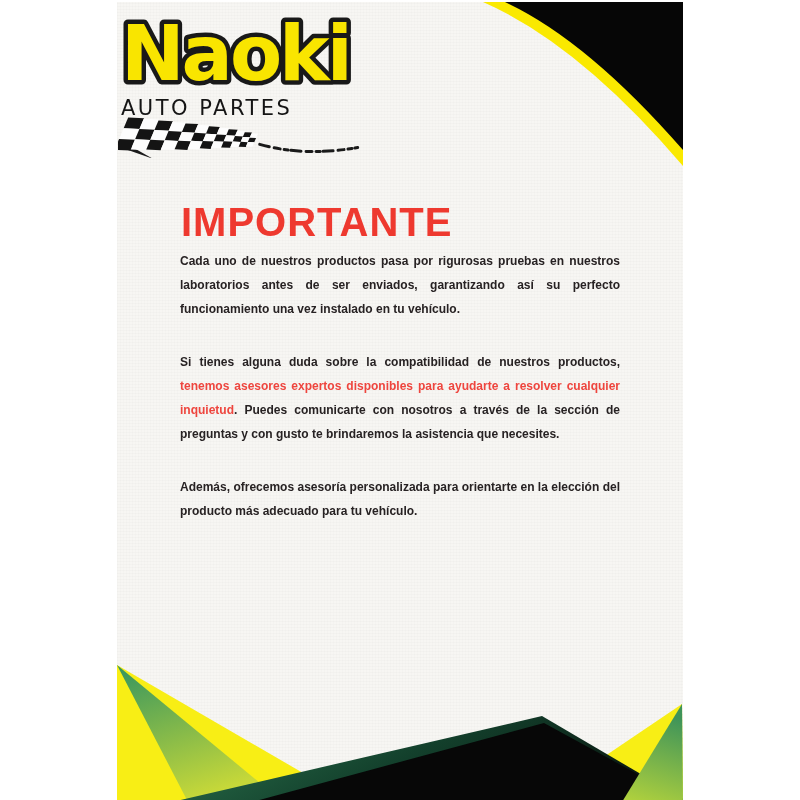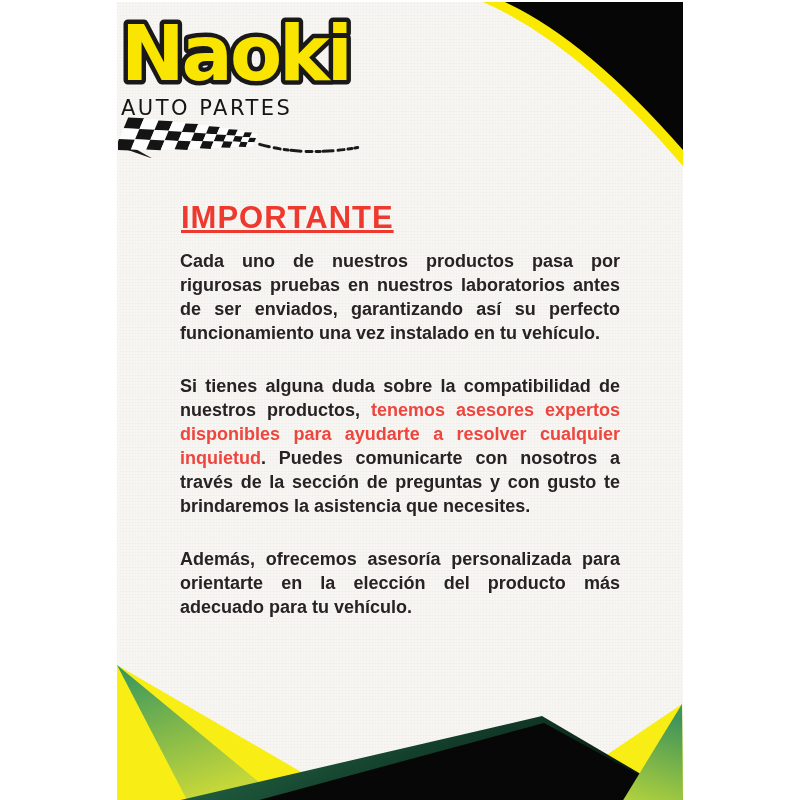--- a/index.html
+++ b/index.html
@@ -25,27 +25,26 @@
     font-family:"DejaVu Sans",sans-serif;white-space:pre;
   }
   .flag-svg{position:absolute;left:1px;top:112px;width:258px;height:44px;}
   .tagline{
     position:absolute;left:6px;top:153px;
     font-size:15px;font-weight:bold;color:#e8352d;white-space:pre;
     letter-spacing:0.2px;
   }
   .title{
     position:absolute;left:64px;top:198px;
-    font-size:31px;font-weight:bold;color:#ee392f;letter-spacing:1px;
+    font-size:40px;font-weight:bold;color:#ee392f;letter-spacing:1px;
     white-space:pre;
-    text-decoration:underline;
   }
   .bodytext{
     position:absolute;left:63px;top:247px;width:440px;
-    font-size:18px;line-height:24px;font-weight:bold;color:#272223;
+    font-size:12px;line-height:24px;font-weight:bold;color:#272223;
     text-align:justify;text-justify:inter-word;
   }
   .bodytext p{margin:0 0 29px 0;padding:0;}
   .bodytext p:last-child{margin-bottom:16px;}
   .red{color:#ee453e;}
   .corner-svg{left:0;top:0;width:566px;height:180px;}
   .bottom-svg{left:0;top:640px;width:566px;height:160px;}
 </style>
 </head>
 <body>

